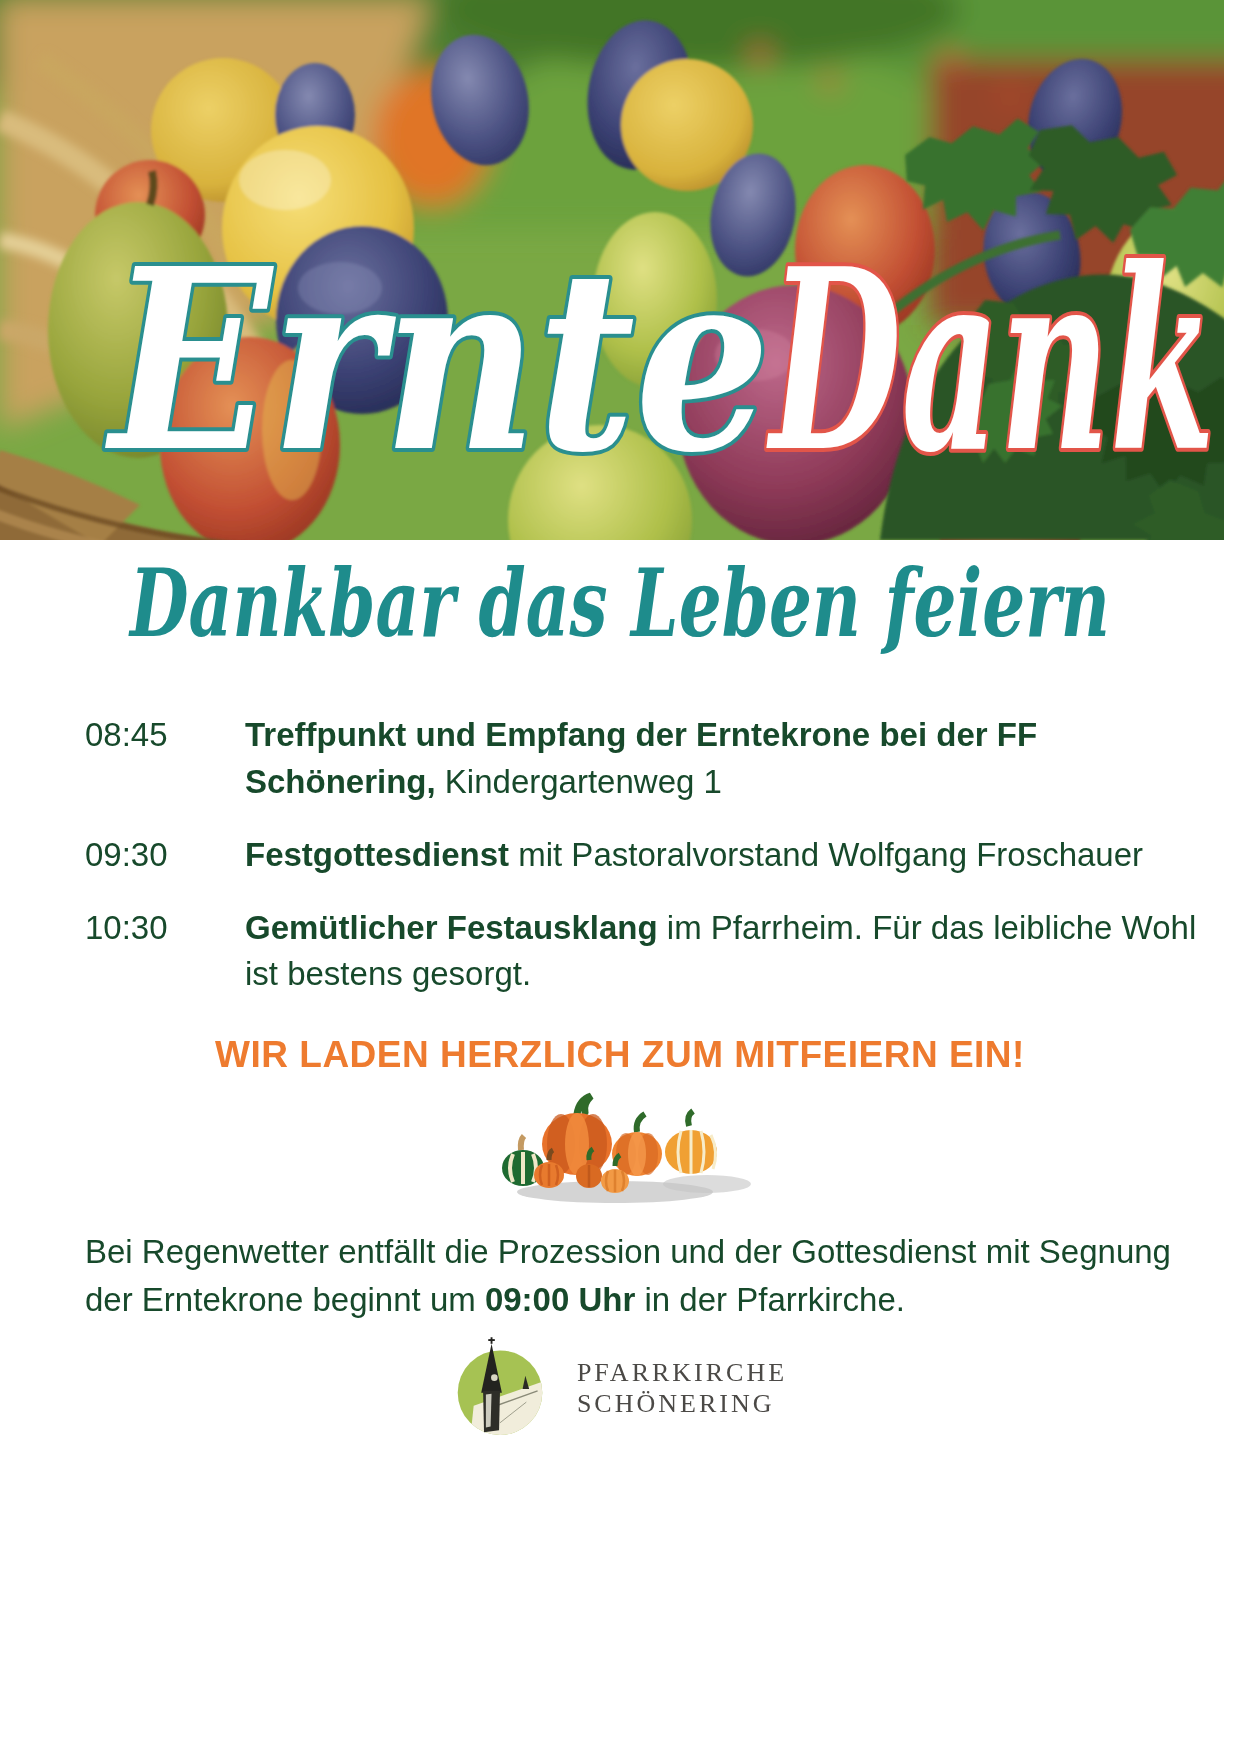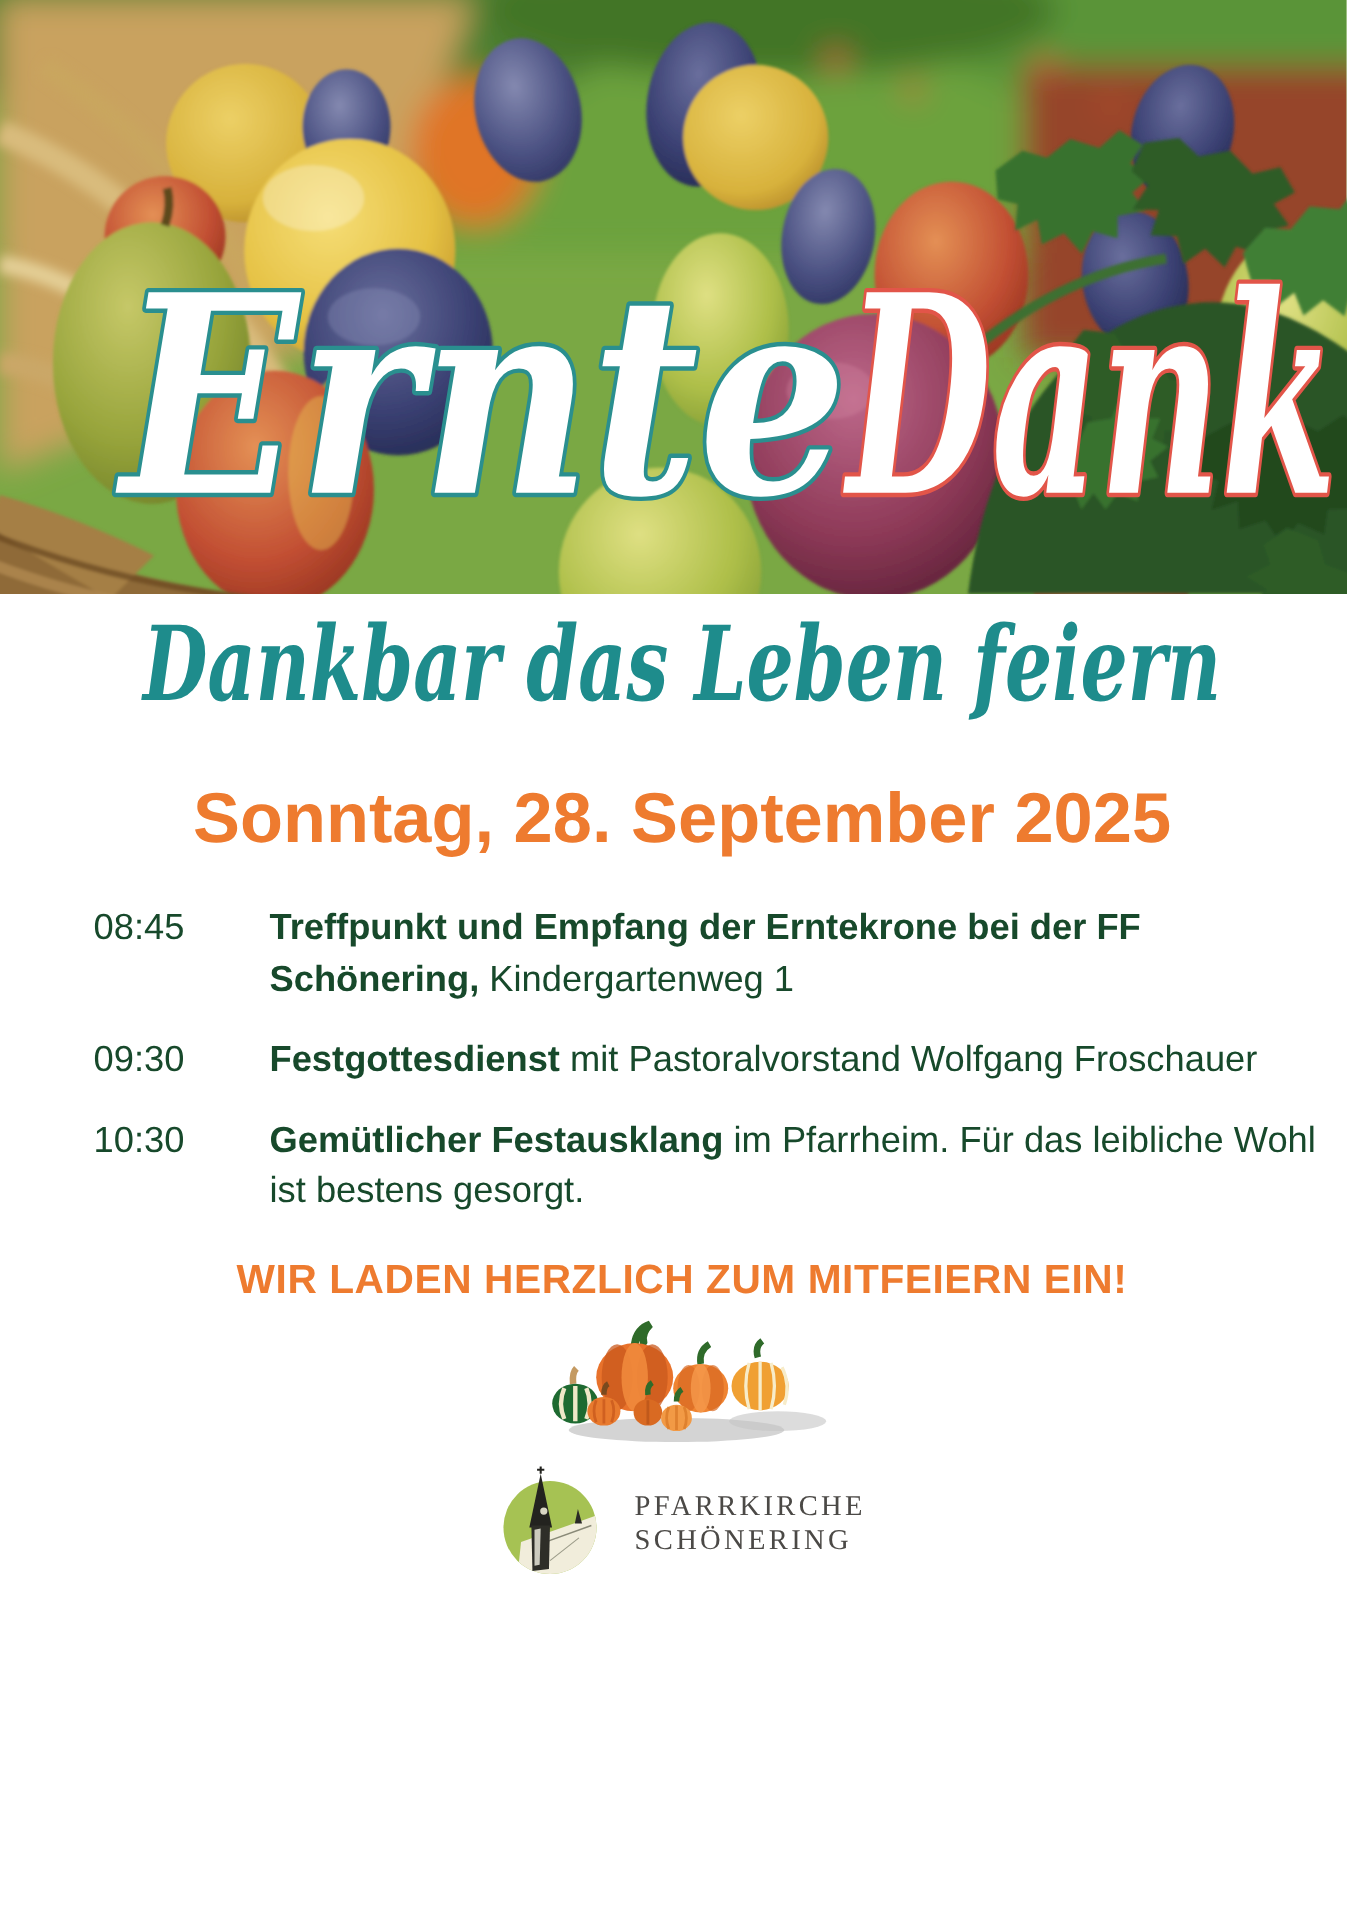--- a/index.html
+++ b/index.html
@@ -181,21 +181,20 @@
       </g>
     </svg>
   </div>
 
   <div class="tagline-wrap">
     <svg width="1240" height="126" viewBox="0 0 1240 126">
       <text x="620" y="90" text-anchor="middle" font-family="'DejaVu Serif', serif" font-style="italic" font-weight="bold" font-size="94" fill="#1e8c8c" textLength="980" lengthAdjust="spacingAndGlyphs">Dankbar das Leben feiern</text>
     </svg>
   </div>
 
-  <h1 class="date">Sonntag, 28. September 2025</h1>
 
   <div class="schedule" id="schedule">
       <div class="schedule-row">
         <div class="time">08:45</div>
         <div class="event-body">
           <p class="event-text"><span class="b">Treffpunkt und Empfang der Erntekrone bei der FF Schönering,</span><span> Kindergartenweg 1</span></p>
         </div>
       </div>
       <div class="schedule-row">
         <div class="time">09:30</div>
@@ -269,20 +268,21 @@
       <g>
         <path d="M130,86 q0,-8 5,-11" stroke="#2f6b2a" stroke-width="5" fill="none"></path>
         <ellipse cx="130" cy="101" rx="14" ry="12" fill="#f29a45"></ellipse>
         <path d="M123,91 q-4,10 0,20" stroke="#d97a28" stroke-width="2.5" fill="none" opacity="0.8"></path>
         <path d="M130,90 q0,11 0,22" stroke="#d97a28" stroke-width="2.5" fill="none" opacity="0.8"></path>
         <path d="M137,91 q4,10 0,20" stroke="#d97a28" stroke-width="2.5" fill="none" opacity="0.8"></path>
       </g>
     </svg>
   </div>
 
+  <p class="rain" id="rain-note"><span>Bei Regenwetter entfällt die Prozession und der Gottesdienst mit Segnung der Erntekrone beginnt um </span><span class="b">09:00 Uhr</span><span> in der Pfarrkirche.</span></p>
 
   <div class="logo-row">
     <svg width="94" height="104" viewBox="0 0 100 110">
       <defs>
           <clipPath id="lc">
             <circle cx="50" cy="60" r="45"></circle>
           </clipPath>
         </defs>
       <circle cx="50" cy="60" r="45" fill="#a6c253"></circle>
       <g clip-path="url(#lc)">

